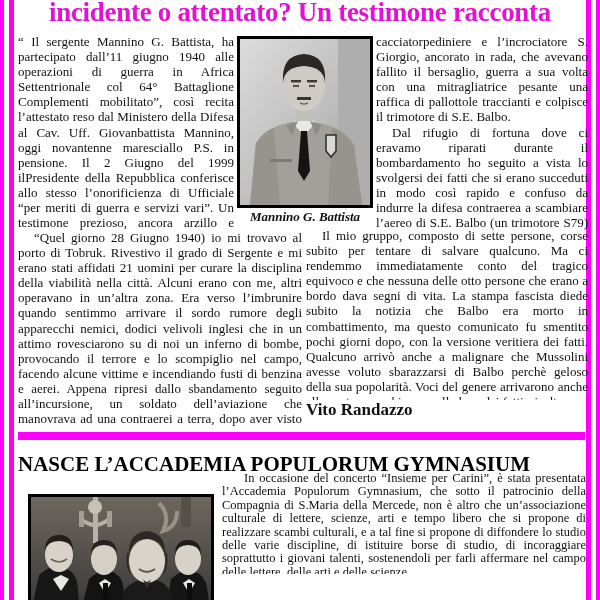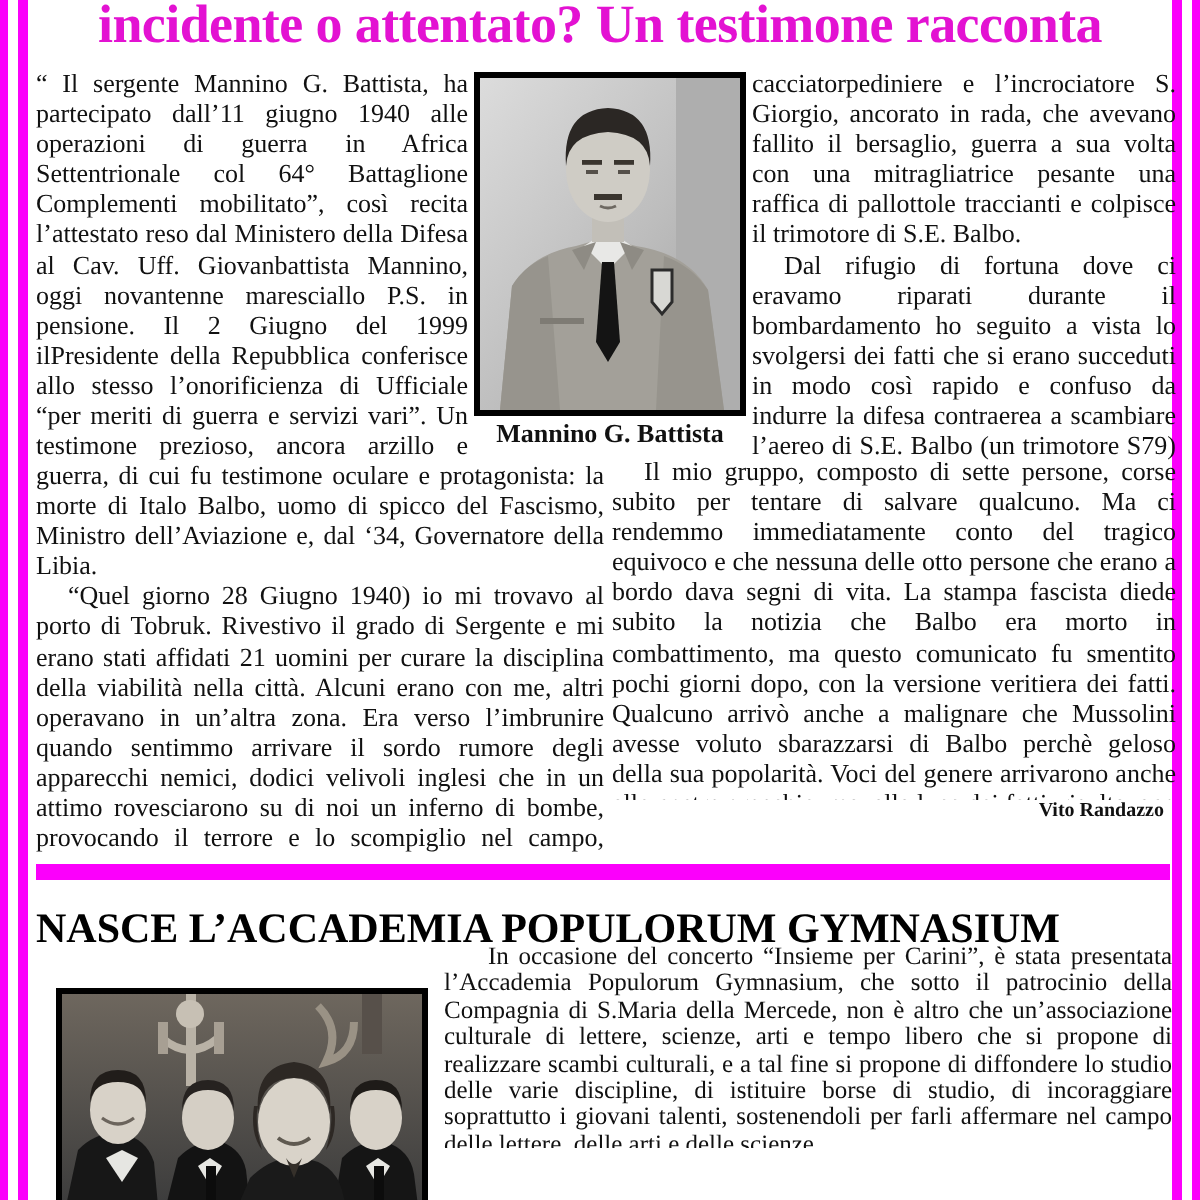--- a/index.html
+++ b/index.html
@@ -34,26 +34,26 @@
   .col-left-bot   {left:18px;  top:230px; width:284px; height:196px;}
   .col-right-bot  {left:306px; top:228px; width:282px; height:172px;}
 
   .photo1{
     position:absolute;left:237px;top:36px;width:136px;height:172px;
     border:3px solid #000;box-sizing:border-box;background:#b8b8b8;
   }
   .photo1 svg{display:block;width:100%;height:100%;}
   .caption1{
     position:absolute;left:237px;top:209px;width:136px;height:16px;
-    text-align:center;font-size:13px;font-weight:bold;
+    text-align:center;font-size:13px;font-weight:bold;font-style:italic;
   }
 
   .byline{
     position:absolute;left:306px;top:400px;width:276px;height:18px;
-    text-align:right;font-size:10px;font-weight:bold;
+    font-size:17px;font-weight:bold;
   }
 
   .divider{
     position:absolute;left:18px;top:432px;width:567px;height:8px;
     background:var(--rule,#fb00fb);
   }
 
   .headline2{
     position:absolute;left:18px;right:12px;top:452px;height:26px;
     text-align:left;white-space:nowrap;overflow:hidden;
@@ -128,21 +128,20 @@
   </svg>
 </div>
 <div class="caption1">Mannino G. Battista</div>
 
 <div class="txt col-right-top">
   <p>cacciatorpediniere e l’incrociatore S. Giorgio, ancorato in rada, che avevano fallito il bersaglio, guerra a sua volta con una mitragliatrice pesante una raffica di pallottole traccianti e colpisce il trimotore di S.E. Balbo.</p>
   <p class="ind">Dal rifugio di fortuna dove ci eravamo riparati durante il bombardamento ho seguito a vista lo svolgersi dei fatti che si erano succeduti in modo così rapido e confuso da indurre la difesa contraerea a scambiare l’aereo di S.E. Balbo (un trimotore S79) con un apparecchio inglese. Balbo era di ritorno da un volo di ispezione e stava planando</p>
 </div>
 
 <div class="txt col-left-bot">
-  <p>guerra, di cui fu testimone oculare e protagonista: la morte di Italo Balbo, uomo di spicco del Fascismo, Ministro dell’Aviazione e, dal ‘34, Governatore della Libia.</p>
   <p class="ind">“Quel giorno 28 Giugno 1940) io mi trovavo al porto di Tobruk. Rivestivo il grado di Sergente e mi erano stati affidati 21 uomini per curare la disciplina della viabilità nella città. Alcuni erano con me, altri operavano in un’altra zona. Era verso l’imbrunire quando sentimmo arrivare il sordo rumore degli apparecchi nemici, dodici velivoli inglesi che in un attimo rovesciarono su di noi un inferno di bombe, provocando il terrore e lo scompiglio nel campo, facendo alcune vittime e incendiando fusti di benzina e aerei. Appena ripresi dallo sbandamento seguito all’incursione, un soldato dell’aviazione che manovrava ad una contraerei a terra, dopo aver visto sparare un</p>
 </div>
 
 <div class="txt col-right-bot">
   <p class="ind">Il mio gruppo, composto di sette persone, corse subito per tentare di salvare qualcuno. Ma ci rendemmo immediatamente conto del tragico equivoco e che nessuna delle otto persone che erano a bordo dava segni di vita. La stampa fascista diede subito la notizia che Balbo era morto in combattimento, ma questo comunicato fu smentito pochi giorni dopo, con la versione veritiera dei fatti. Qualcuno arrivò anche a malignare che Mussolini avesse voluto sbarazzarsi di Balbo perchè geloso della sua popolarità. Voci del genere arrivarono anche alle nostre orecchie, ma, alla luce dei fatti, risultavano manifestamente infondate“.</p>
 </div>
 
 <div class="byline">Vito Randazzo</div>
 
 <div class="divider"></div>

